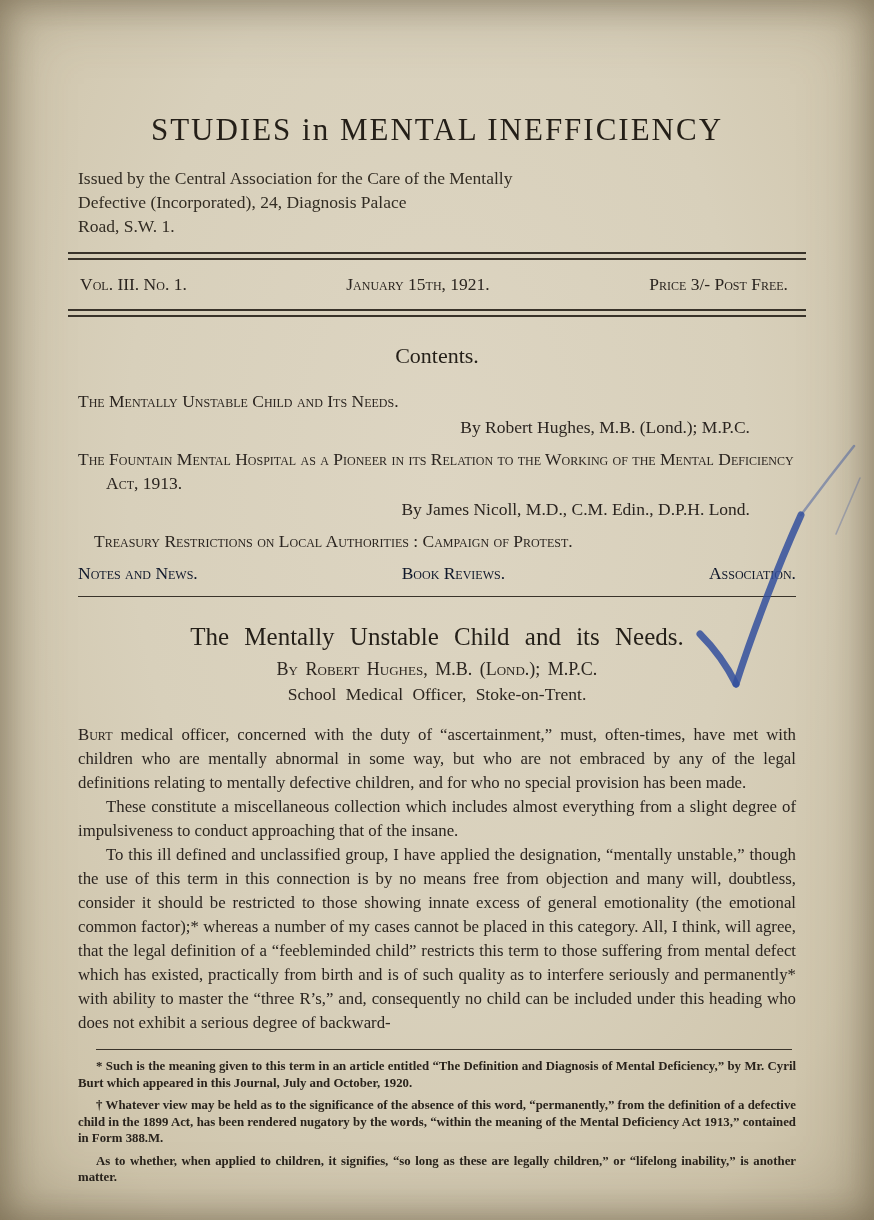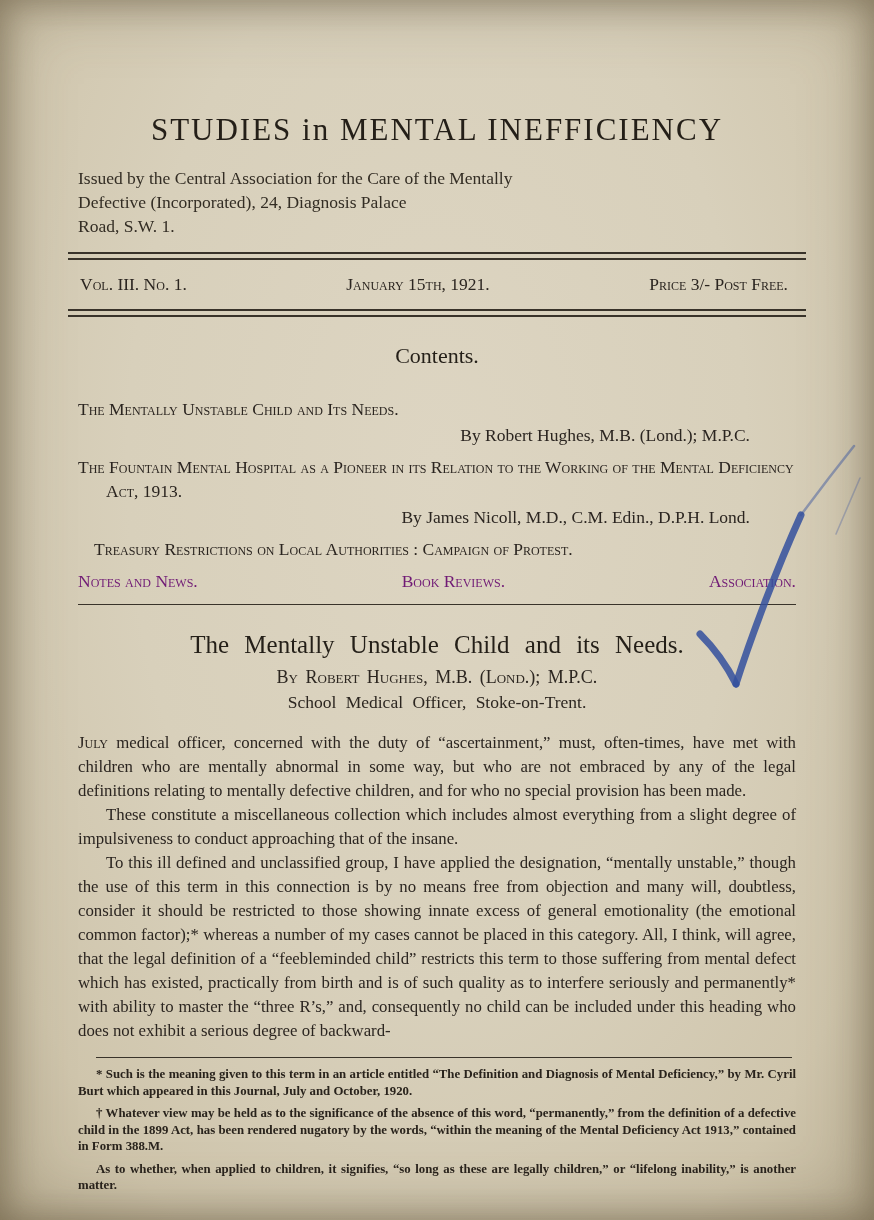--- a/index.html
+++ b/index.html
@@ -35,31 +35,31 @@
     border-bottom: 2px solid #39332a;
     margin-left: -10px; margin-right: -10px;
   }
   .vol-row {
     display: flex; justify-content: space-between; align-items: baseline;
     margin: 14px 8px 10px 2px;
     font-size: 17.5px; color: #2b2520;
   }
   .sc { font-variant: small-caps; }
   .contents-heading {
-    margin: 26px 0 28px 0;
+    margin: 26px 0 20px 0;
     text-align: center;
     font-size: 22px; font-weight: normal; color: #241f18;
   }
   .toc-entry { font-size: 17.5px; line-height: 24px; color: #2b2520; }
   .toc-title { font-variant: small-caps; padding-left: 28px; text-indent: -28px; }
   .toc-byline { text-align: right; padding-right: 46px; margin: 2px 0 8px 0; }
   .toc-single { font-variant: small-caps; padding-left: 16px; margin: 4px 0 10px 0; }
   .toc-footer {
     display: flex; justify-content: space-between;
-    font-variant: small-caps; font-size: 17.5px; color: #701a75;
+    font-variant: small-caps; font-size: 17.5px; color: #0f172a;
     margin-top: 6px;
   }
   .single-rule { border-top: 1.5px solid #39332a; margin-top: 12px; }
   .article-title {
     margin: 26px 0 8px 0;
     text-align: center;
     font-size: 25px; font-weight: normal; color: #241f18;
     word-spacing: 9px;
   }
   .article-byline { text-align: center; font-variant: small-caps; font-size: 18px; word-spacing: 3px; }
@@ -119,21 +119,21 @@
     </div>
   </div>
 
   <div class="single-rule"></div>
 
   <h2 class="article-title">The Mentally Unstable Child and its Needs.</h2>
   <div class="article-byline">By Robert Hughes, M.B. (Lond.); M.P.C.</div>
   <div class="article-affil">School Medical Officer, Stoke-on-Trent.</div>
 
   <div class="body-text">
-    <p><span class="lead-word">July</span><span> medical officer, concerned with the duty of “ascertainment,” must, often-times, have met with children who are mentally abnormal in some way, but who are not embraced by any of the legal definitions relating to mentally defective children, and for who no special provision has been made.</span></p>
+    <p><span class="lead-word">Burt</span><span> medical officer, concerned with the duty of “ascertainment,” must, often-times, have met with children who are mentally abnormal in some way, but who are not embraced by any of the legal definitions relating to mentally defective children, and for who no special provision has been made.</span></p>
     <p class="indent">These constitute a miscellaneous collection which includes almost everything from a slight degree of impulsiveness to conduct approaching that of the insane.</p>
     <p class="indent">To this ill defined and unclassified group, I have applied the designation, “mentally unstable,” though the use of this term in this connection is by no means free from objection and many will, doubtless, consider it should be restricted to those showing innate excess of general emotionality (the emotional common factor);* whereas a number of my cases cannot be placed in this category.  All, I think, will agree, that the legal definition of a “feebleminded child” restricts this term to those suffering from mental defect which has existed,  practically from birth and is of such quality as to interfere seriously and permanently* with ability to master the “three R’s,” and, consequently no child can be included under this heading who does not exhibit a serious degree of backward-</p>
   </div>
 
   <div class="footnote-rule"></div>
 
   <div class="footnotes">
     <p>* Such is the meaning given to this term in an article entitled “The Definition and Diagnosis of Mental Deficiency,” by Mr. Cyril Burt which appeared in this Journal, July and October, 1920.</p>
     <p>† Whatever view may be held as to the significance of the absence of this word, “permanently,” from the definition of a defective child in the 1899 Act, has been rendered nugatory by the words, “within the meaning of the Mental Deficiency Act 1913,” contained in Form 388.M.</p>
     <p>As to whether, when applied to children, it signifies, “so long as these are legally children,” or “lifelong inability,” is another matter.</p>

